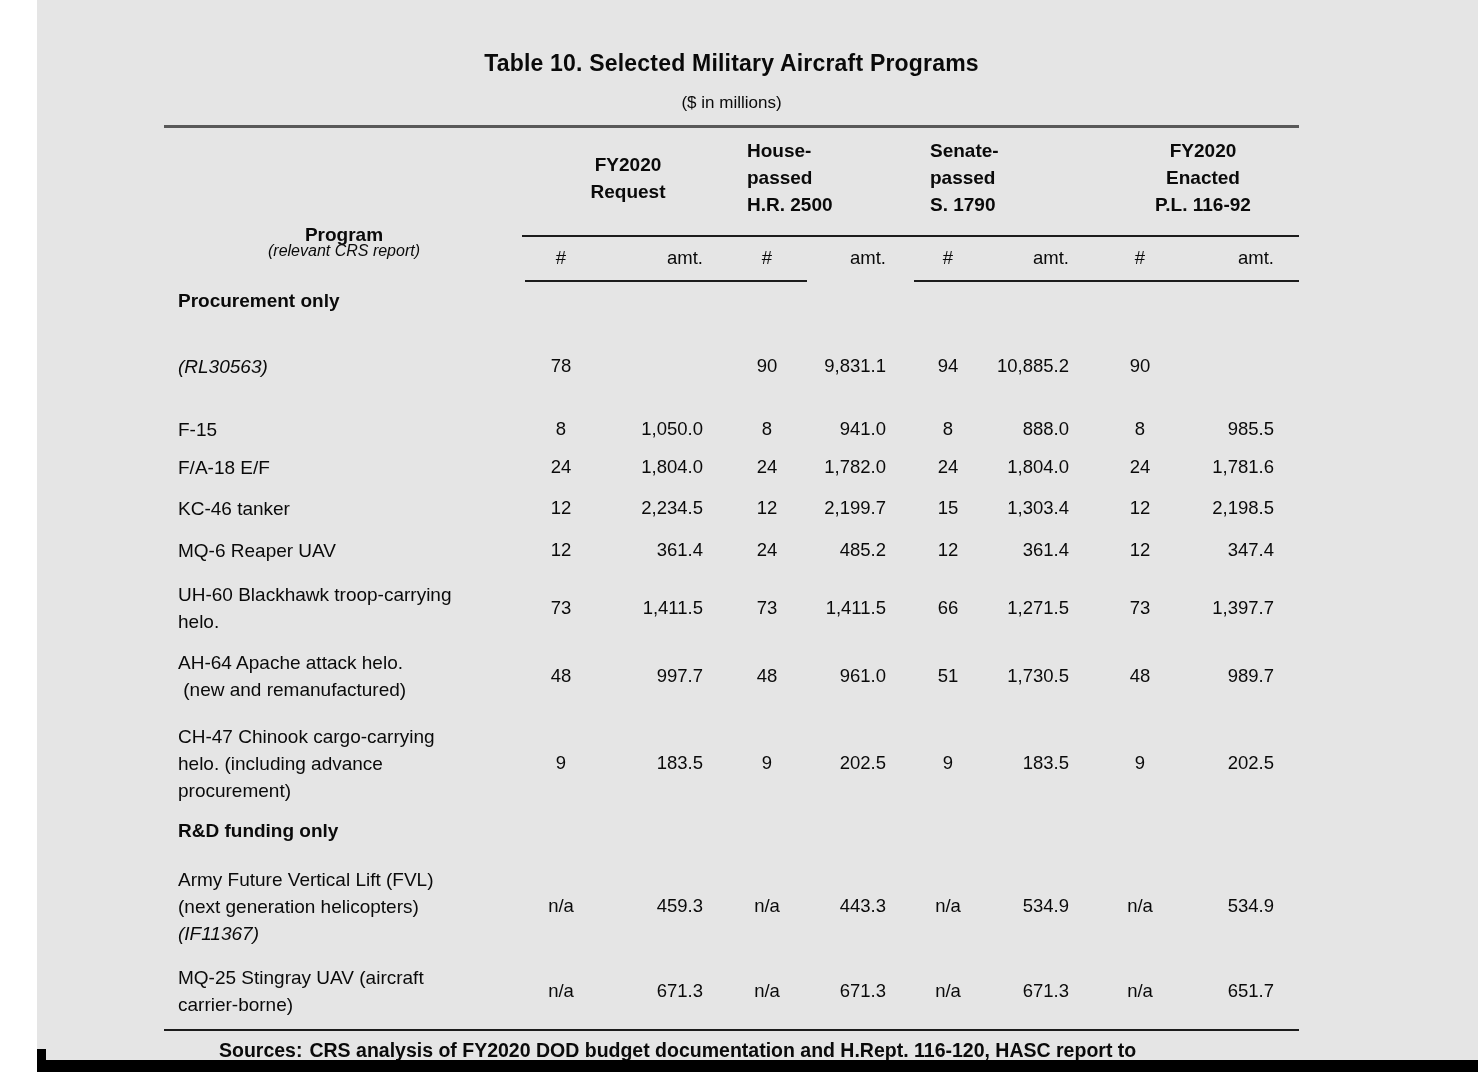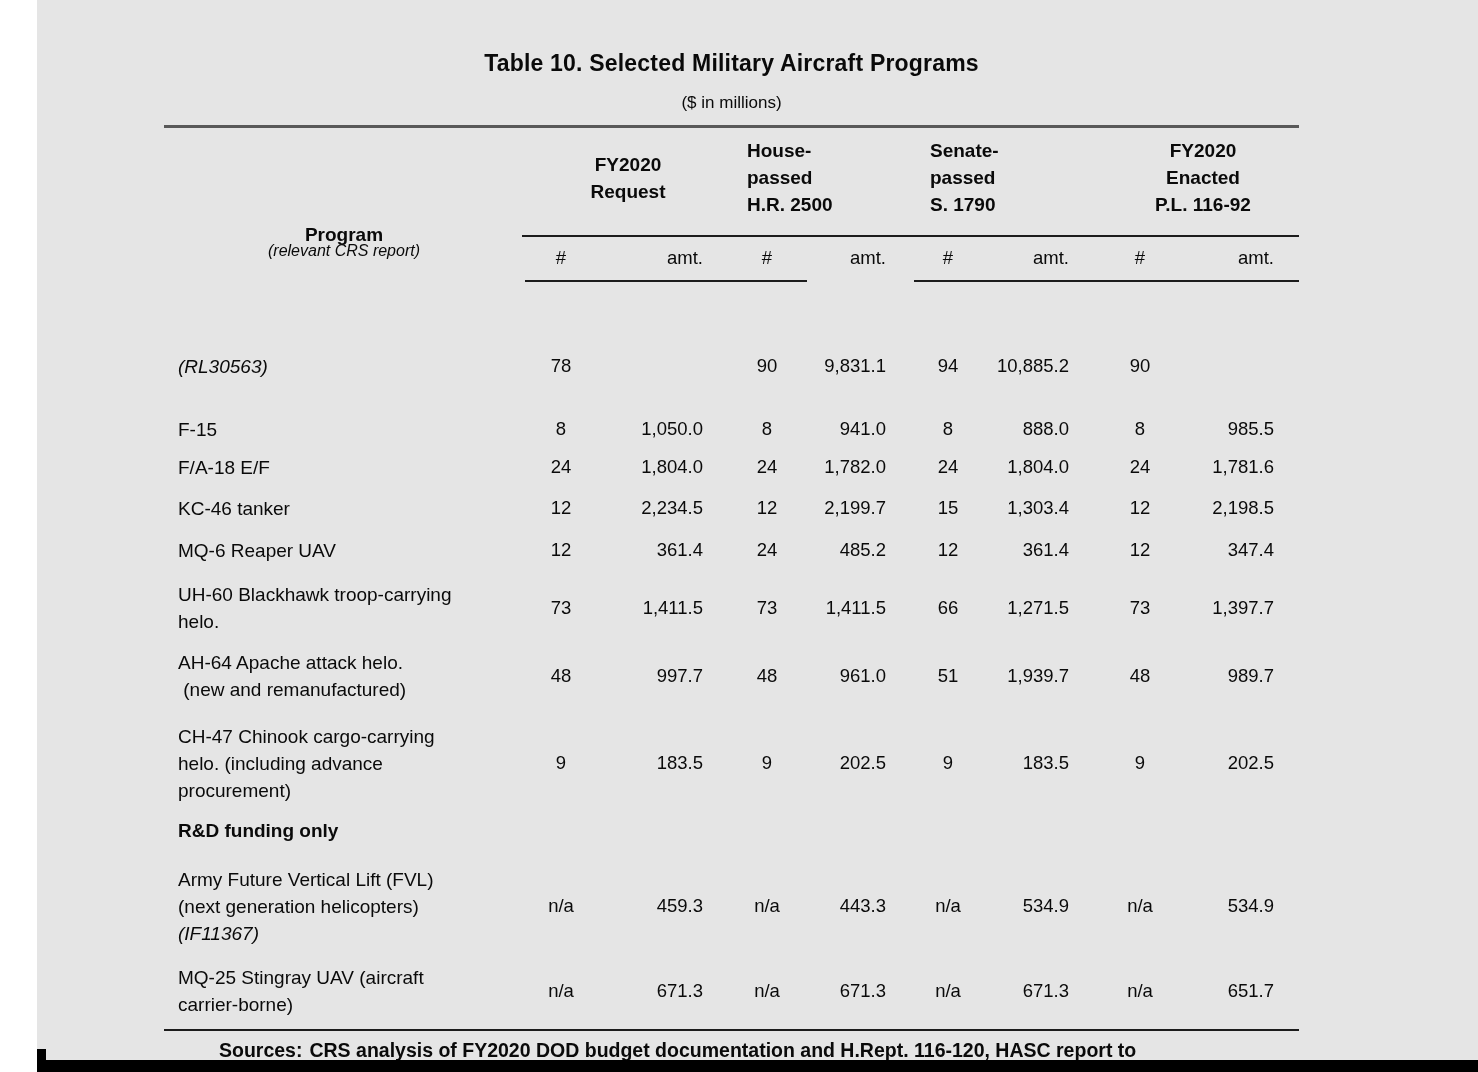--- a/index.html
+++ b/index.html
@@ -103,20 +103,23 @@
       <div class="cell amt a2">amt.</div>
       <div class="cell qty c3">#</div>
       <div class="cell amt a3">amt.</div>
       <div class="cell qty c4">#</div>
       <div class="cell amt a4">amt.</div>
     </div>
 
     <div class="rule seg-left"></div>
     <div class="rule seg-right"></div>
 
+    <div class="row" style="top:281px;height:40px;">
+      <div class="section-label">Procurement only</div>
+    </div>
 
     <div class="row" style="top:321px;height:90px;">
       <div class="label">
         <span class="italic">(RL30563)</span>
       </div>
       <div class="cell qty c1">78</div>
       <div class="cell qty c2">90</div>
       <div class="cell amt a2">9,831.1</div>
       <div class="cell qty c3">94</div>
       <div class="cell amt a3">10,885.2</div>
@@ -197,21 +200,21 @@
     <div class="row" style="top:646px;height:60px;">
       <div class="label">
         <span>AH-64 Apache attack helo.</span>
         <span> (new and remanufactured)</span>
       </div>
       <div class="cell qty c1">48</div>
       <div class="cell amt a1">997.7</div>
       <div class="cell qty c2">48</div>
       <div class="cell amt a2">961.0</div>
       <div class="cell qty c3">51</div>
-      <div class="cell amt a3">1,939.7</div>
+      <div class="cell amt a3">1,730.5</div>
       <div class="cell qty c4">48</div>
       <div class="cell amt a4">989.7</div>
     </div>
 
     <div class="row" style="top:706px;height:114px;">
       <div class="label">
         <span>CH-47 Chinook cargo-carrying</span>
         <span>helo. (including advance</span>
         <span>procurement)</span>
       </div>

